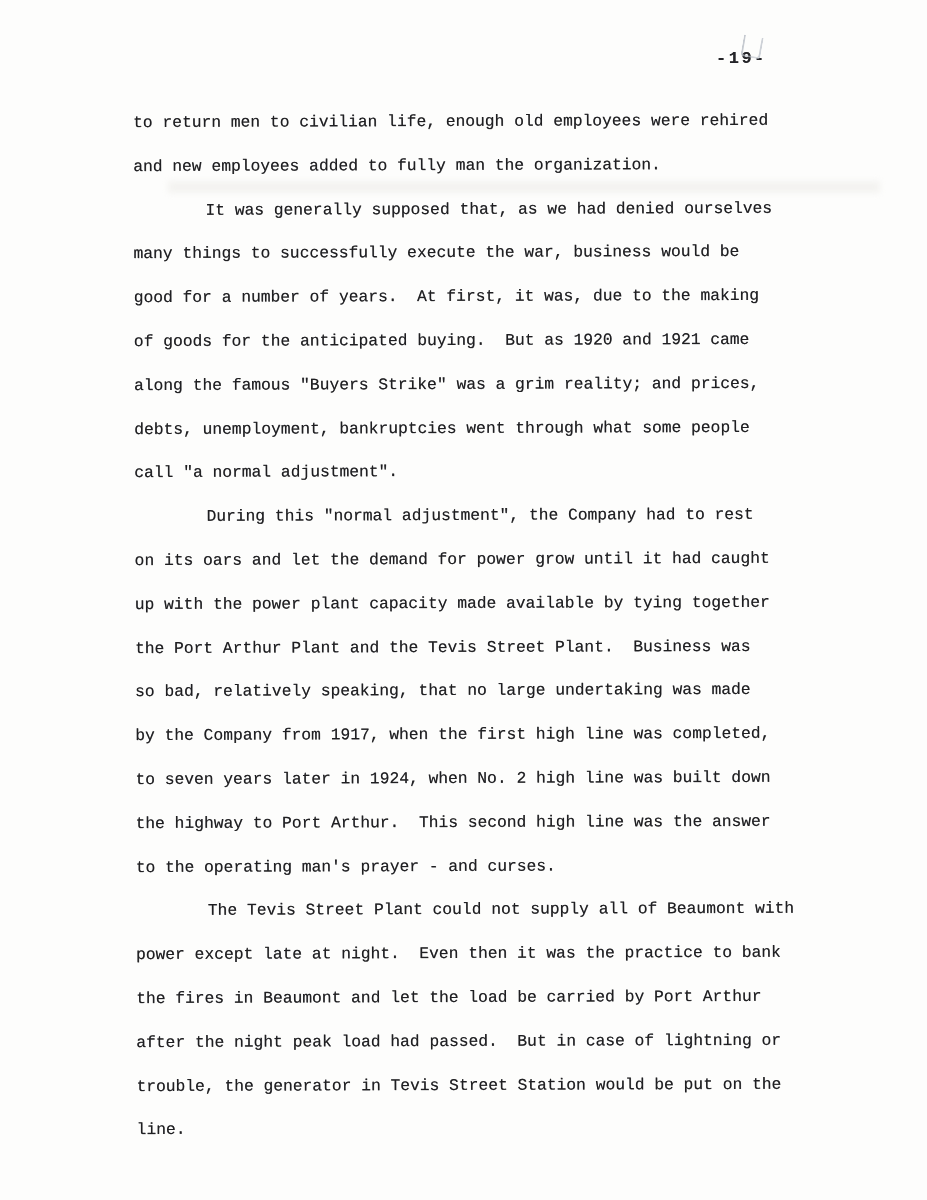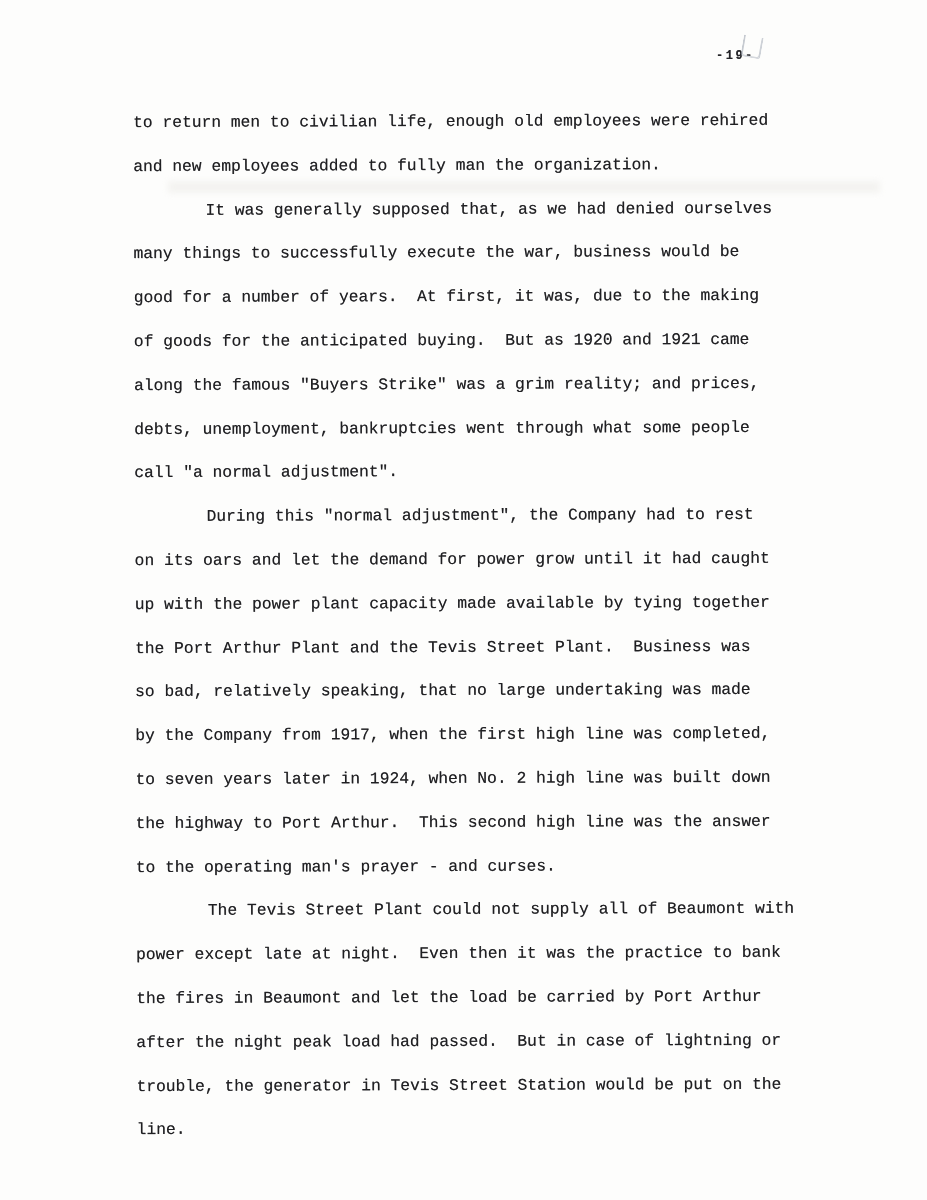--- a/index.html
+++ b/index.html
@@ -13,21 +13,21 @@
     height: 1200px;
     background: #fdfdfc;
     overflow: hidden;
     font-family: "Liberation Mono", "DejaVu Sans Mono", monospace;
     color: #1f1f22;
   }
   .page-number {
     position: absolute;
     top: 49px;
     left: 716px;
-    font-size: 12px;
+    font-size: 17px;
     letter-spacing: 2.5px;
     font-weight: bold;
     color: #242428;
     text-shadow: 0 0 0.6px rgba(30,30,30,0.55);
   }
   .stray-mark {
     position: absolute;
     top: 36px;
     left: 742px;
     width: 16px;

